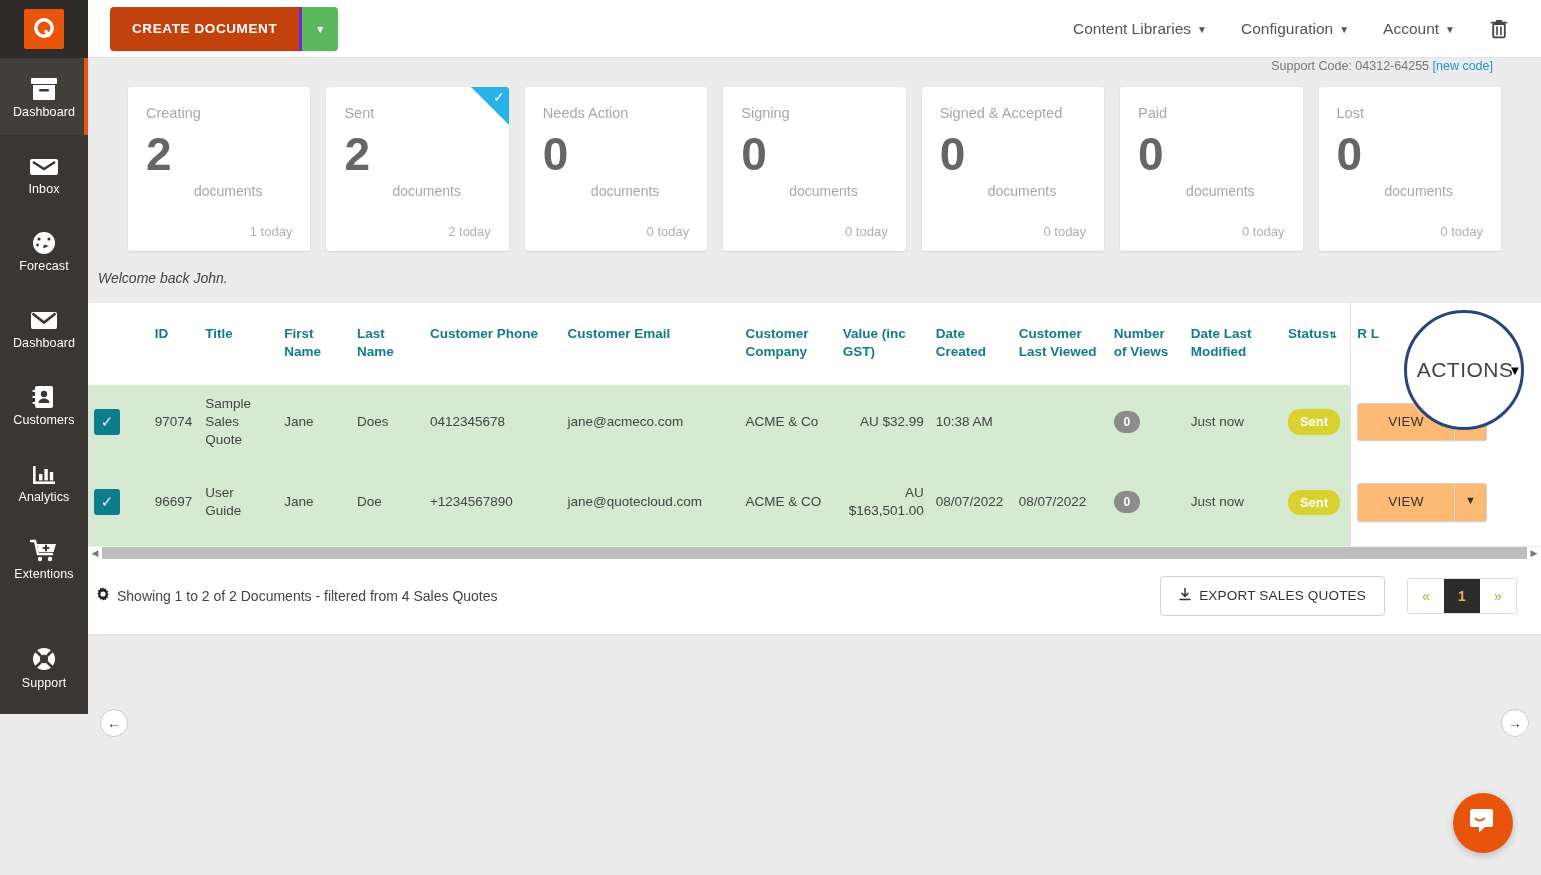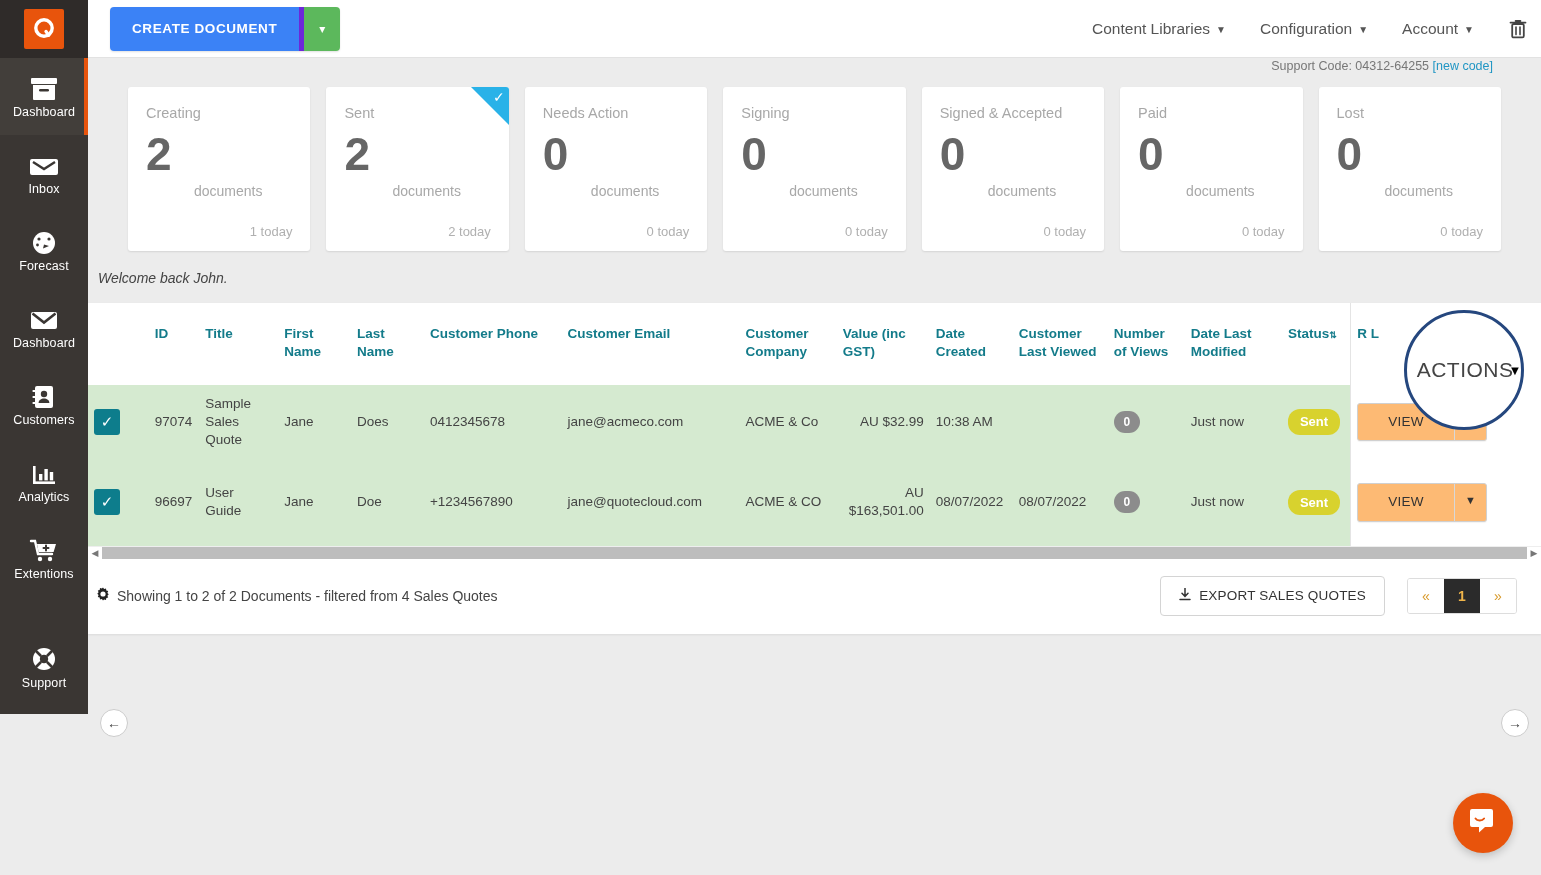--- a/index.html
+++ b/index.html
@@ -54,31 +54,31 @@
     display: flex; align-items: center;
     z-index: 20;
   }
   .create-btn {
     margin-left: 22px;
     display: flex; height: 44px;
     border-radius: 4px; overflow: hidden;
     box-shadow: 0 1px 2px rgba(0,0,0,.12);
   }
   .create-btn .main {
-    background: #3b82f6; color: #fff;
+    background: #c2410c; color: #fff;
     font-size: 13.5px; font-weight: bold; letter-spacing: .6px;
     padding: 0 22px; display: flex; align-items: center;
-    border-right: 5px solid #6d28d9; cursor: pointer;
+    border-right: 3px solid #6d28d9; cursor: pointer;
   }
   .create-btn .caret {
     background: #5cb85c; color: #fff;
     width: 36px; display: flex; align-items: center; justify-content: center;
     cursor: pointer; font-size: 12px;
   }
-  .top-nav { margin-left: auto; display: flex; align-items: center; padding-right: 13px; gap: 34px; }
+  .top-nav { margin-left: auto; display: flex; align-items: center; padding-right: 32px; gap: 34px; }
   .top-nav a {
     color: #555; font-size: 15.5px; text-decoration: none;
     display: flex; align-items: center; gap: 6px; cursor: pointer;
   }
   .caret-d { font-size: 10px; position: relative; top: 1px; }
   .trash { color: #444; cursor: pointer; display:flex; }
 
   
   .content {
     position: absolute; left: 88px; top: 58px;

